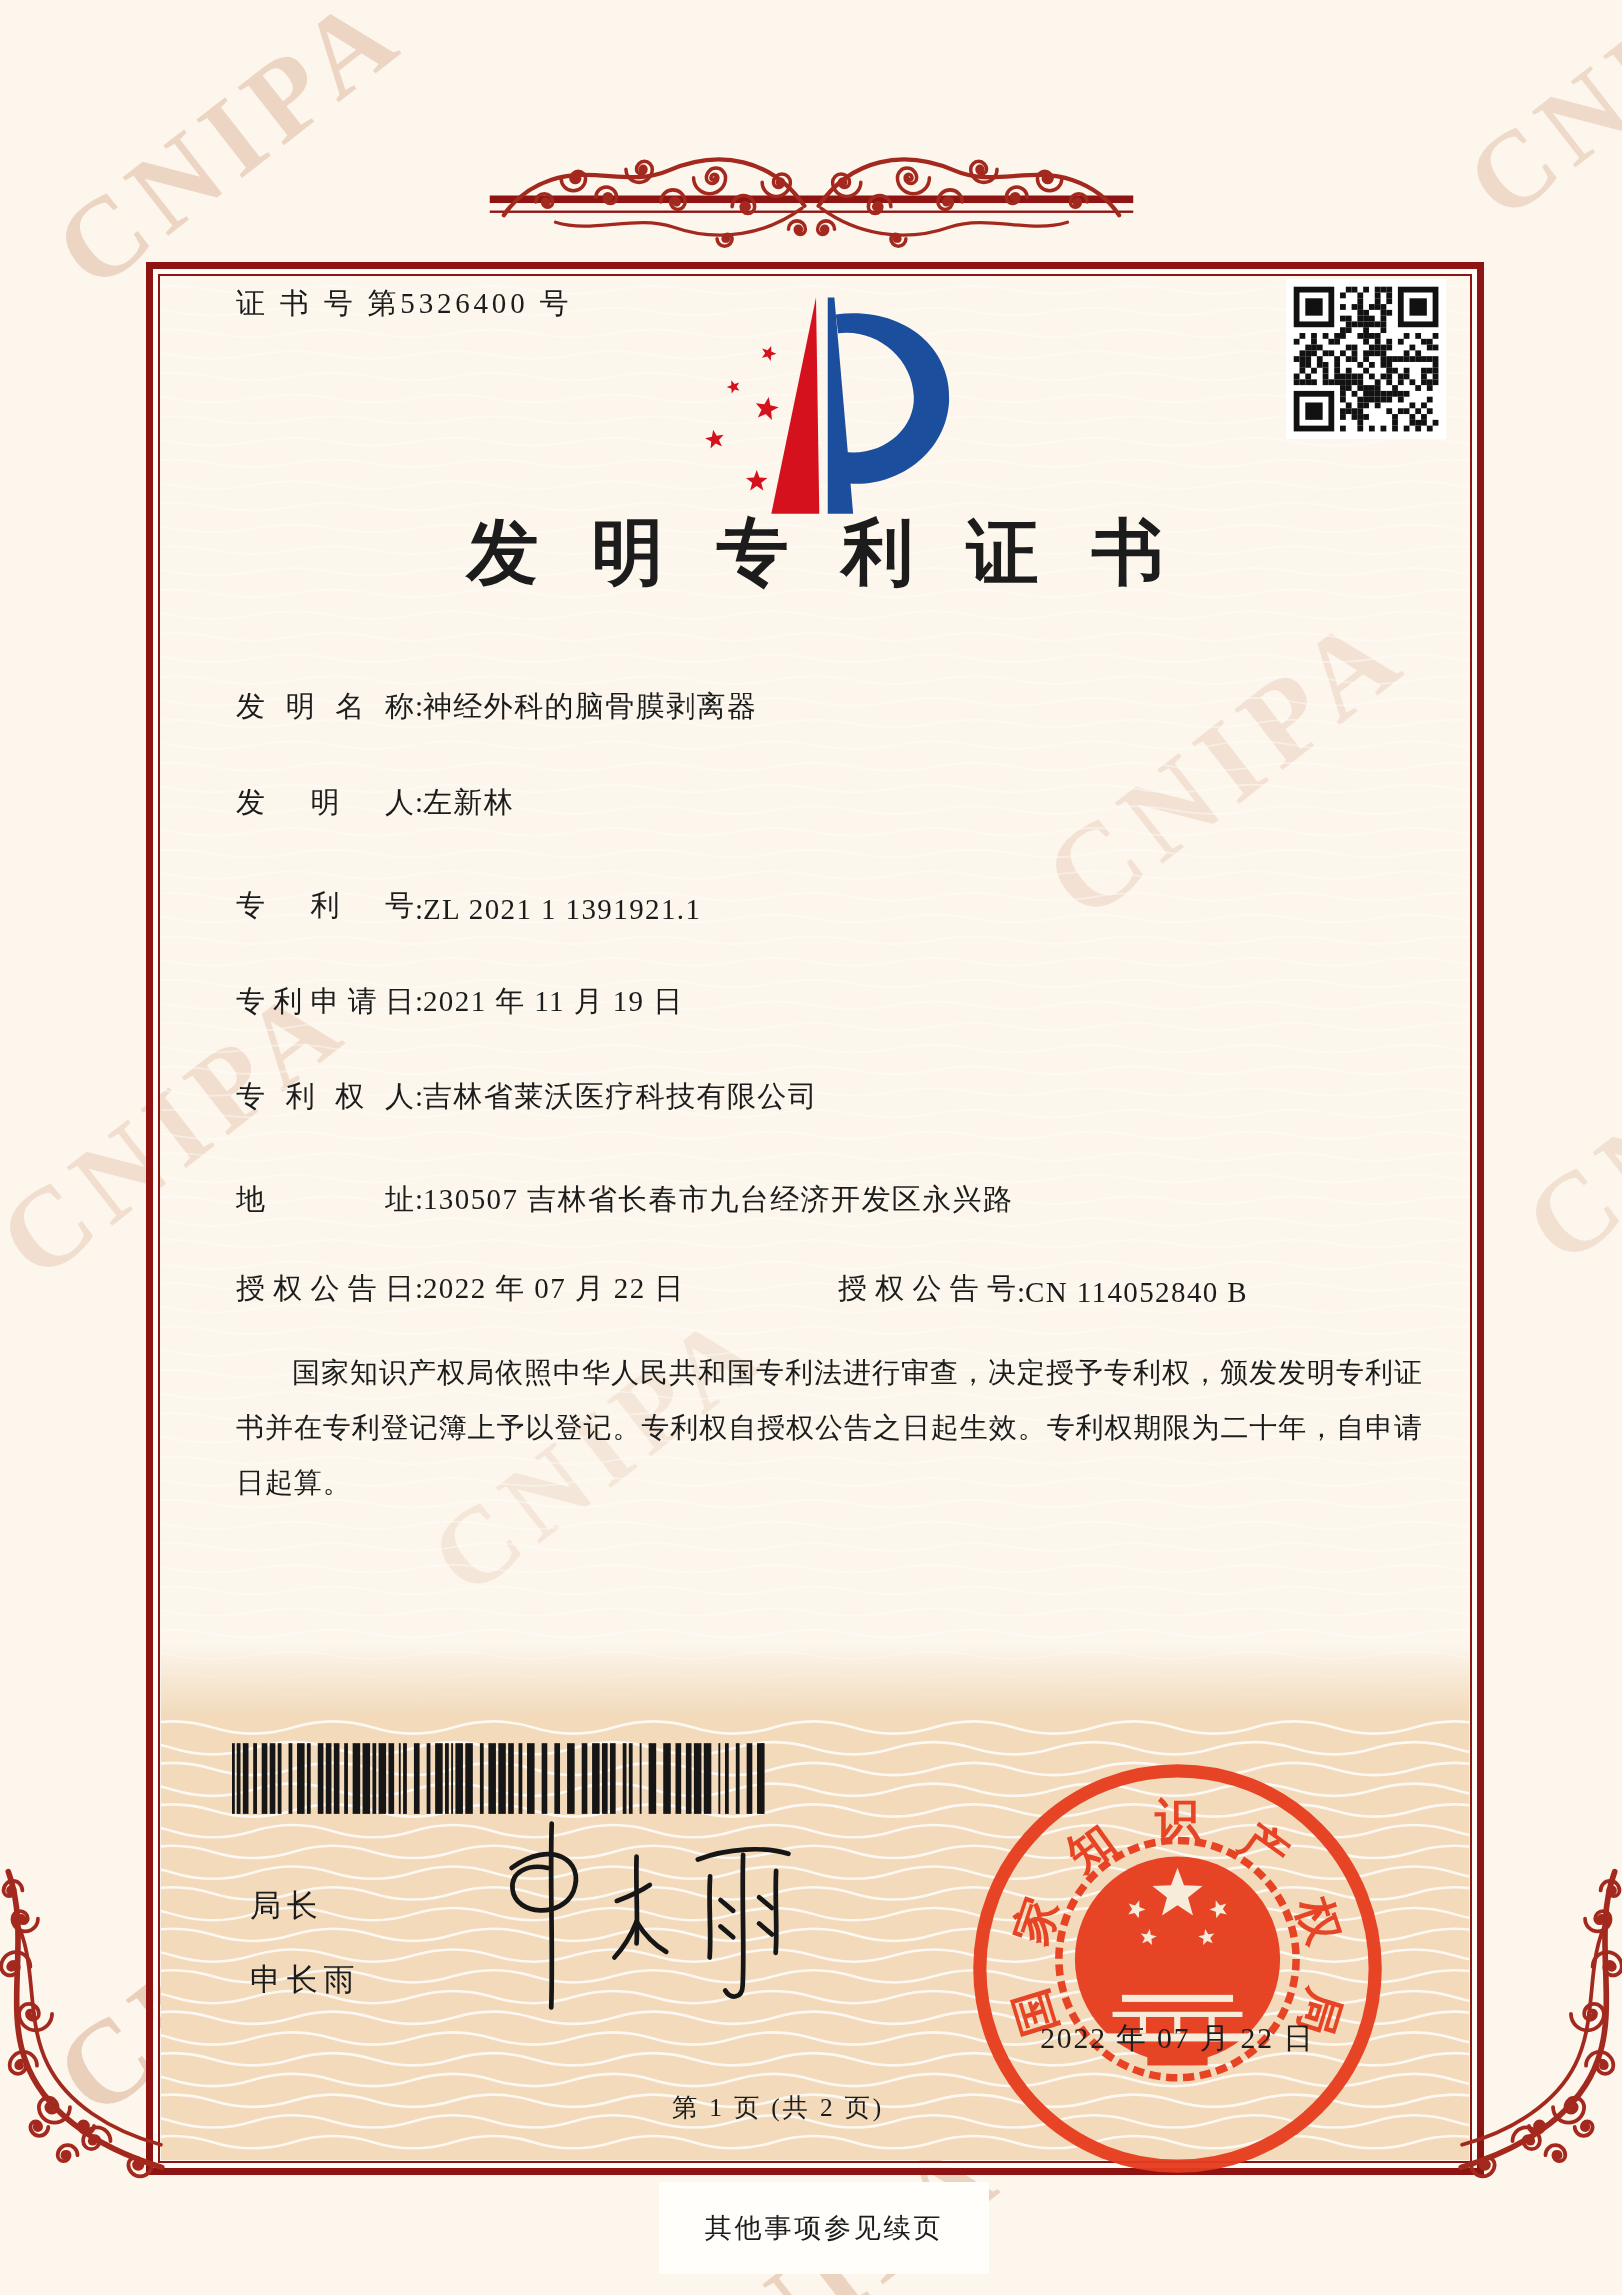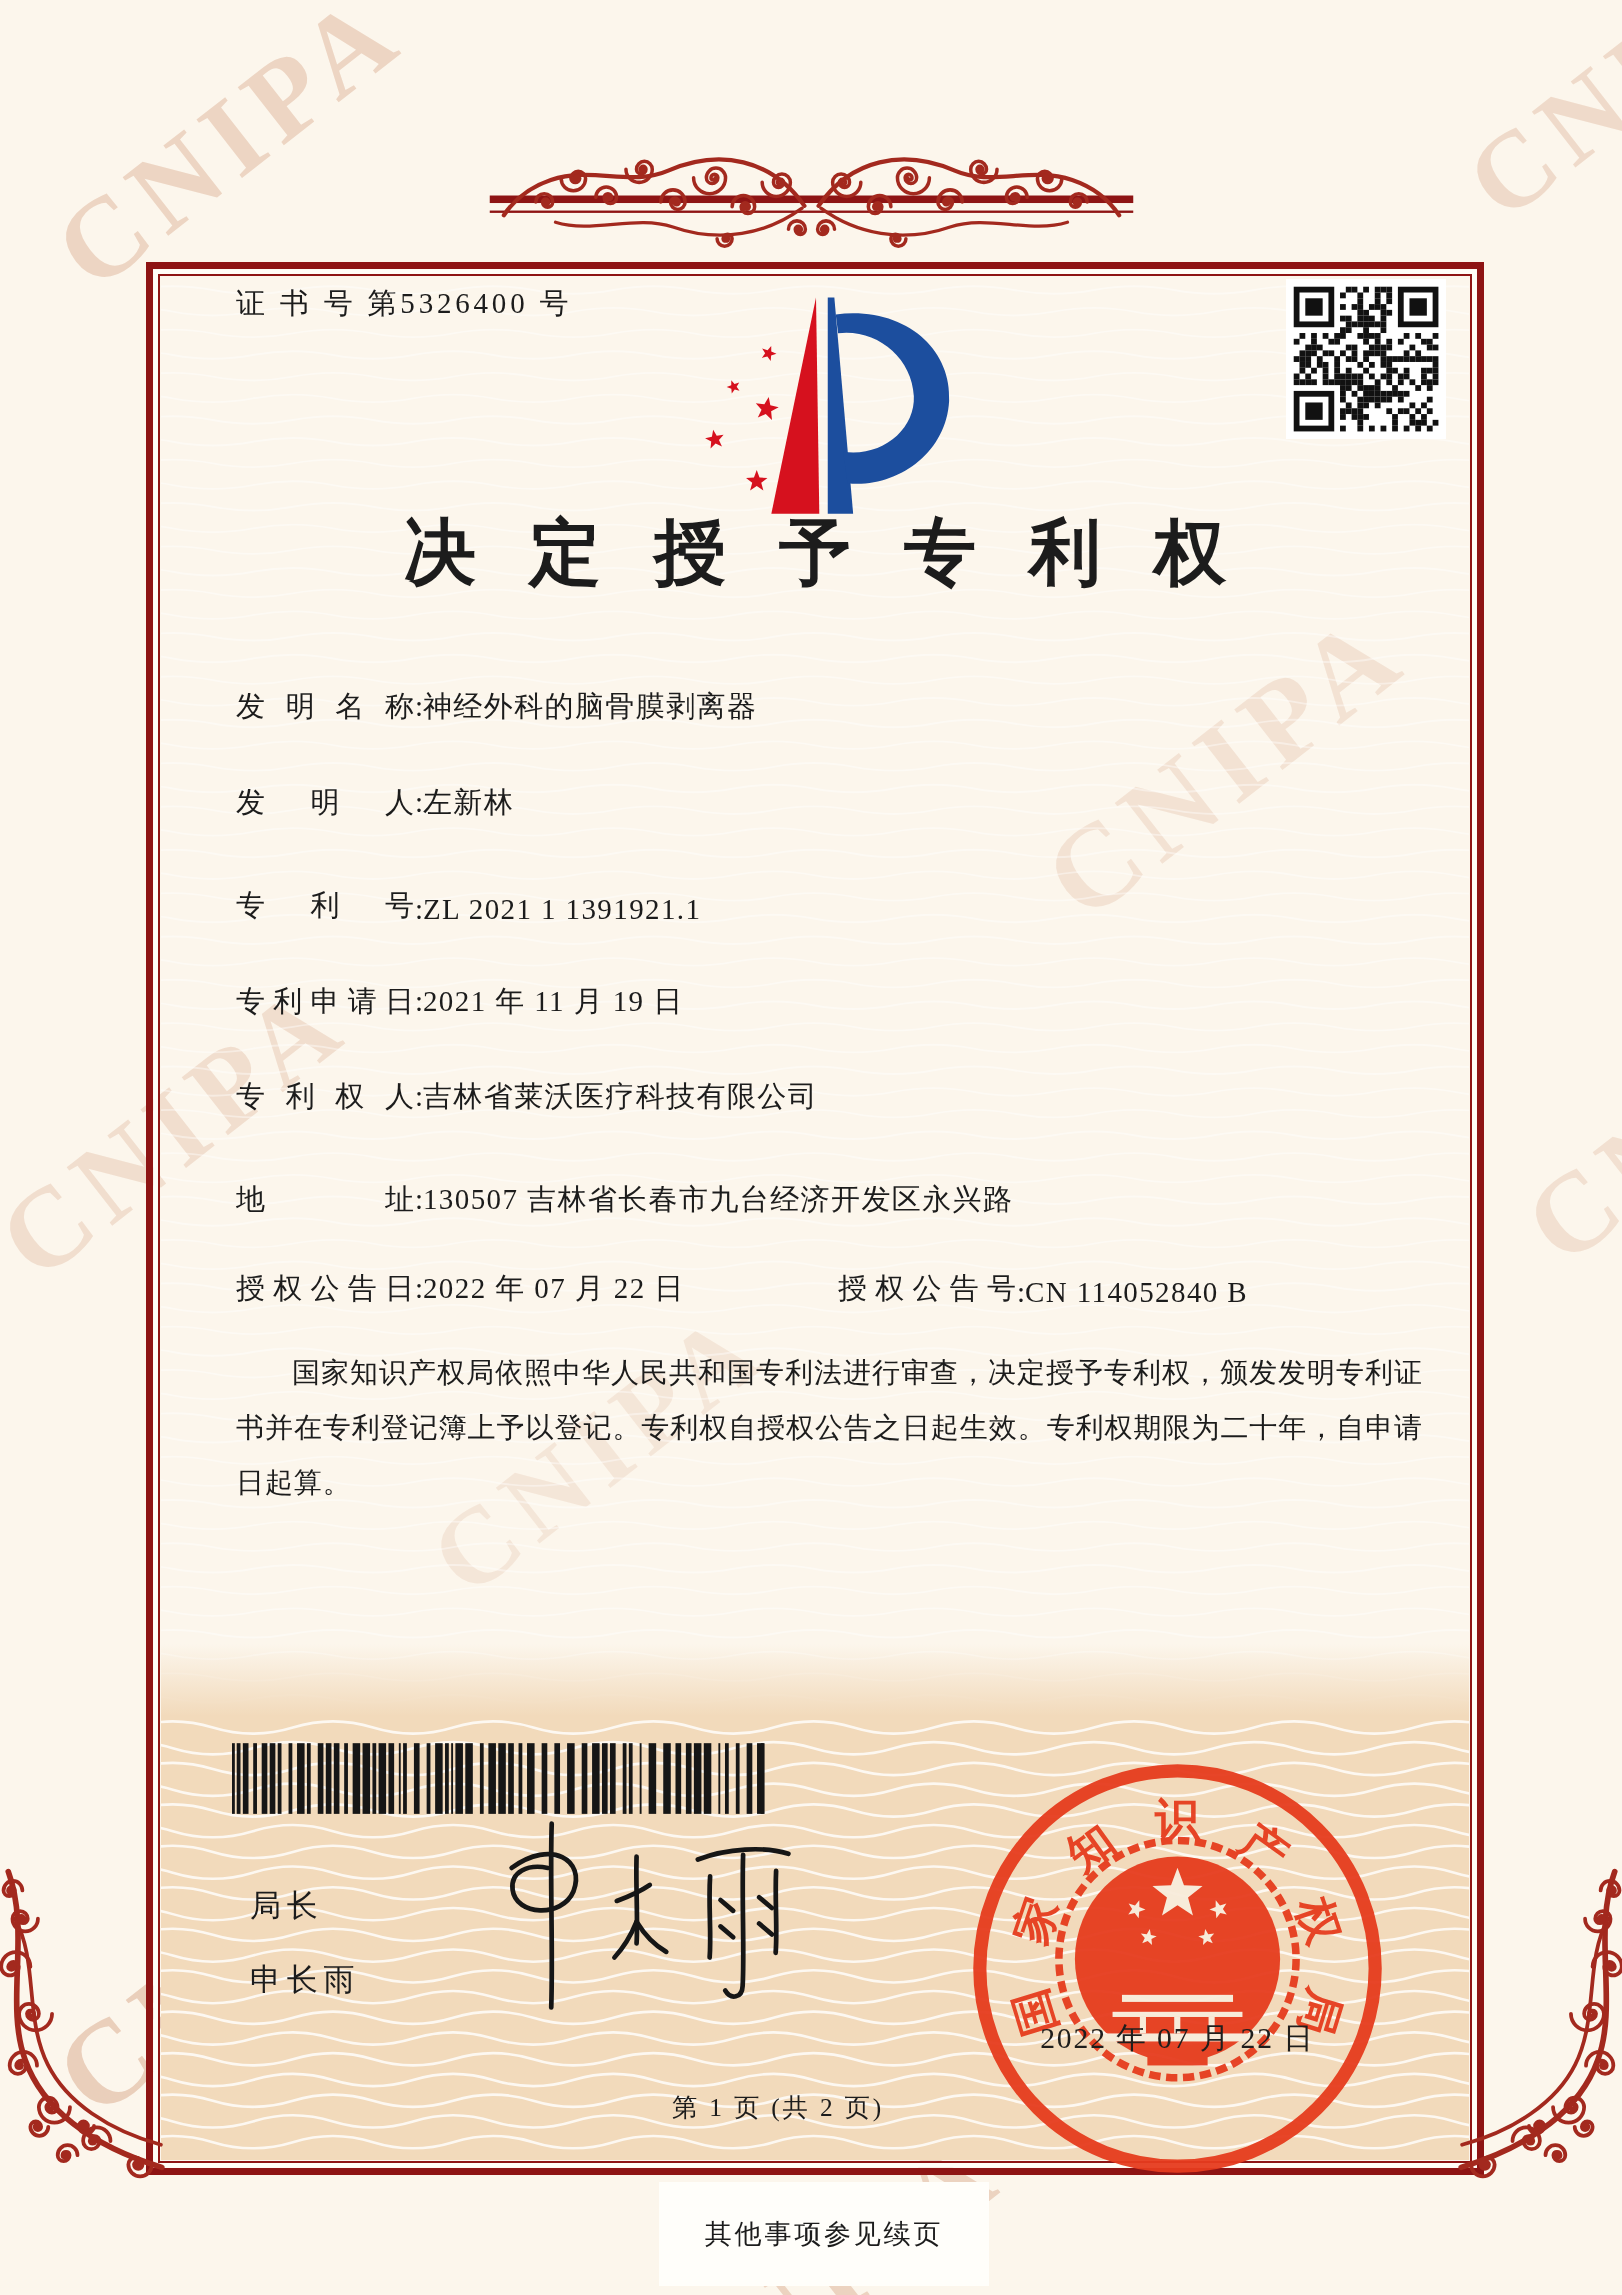--- a/index.html
+++ b/index.html
@@ -88,21 +88,21 @@
   #signature{position:absolute;left:415px;top:1815px;z-index:5;}
   
   #seal{position:absolute;left:961px;top:1752px;z-index:6;opacity:.95;}
   
   .page-no{
     position:absolute;left:161px;top:2091px;width:1234px;text-align:center;
     font-size:25.4px;letter-spacing:2.8px;z-index:5;
   }
   
   .note-box{
-    position:absolute;left:659px;top:2182px;width:330px;height:104px;
+    position:absolute;left:659px;top:2182px;width:330px;height:92px;
     background:#fffefa;z-index:4;
     display:flex;align-items:center;justify-content:center;
     font-size:27px;letter-spacing:2.8px;
   }
   
   #top-ornament{position:absolute;left:489px;top:126px;z-index:6;}
   .lace{position:absolute;z-index:7;}
   #lace-bl{left:-3.8px;top:1862px;}
   #lace-br{right:-3.8px;top:1862px;transform:scaleX(-1);}
 </style>
@@ -531,21 +531,21 @@
       <rect x="28.7" y="28.7" width="61.5" height="61.5" fill="#fff"></rect>
       <rect x="41" y="41" width="36.900000000000006" height="36.900000000000006" fill="#111"></rect>
       <rect x="237.8" y="16.4" width="86.10000000000001" height="86.10000000000001" fill="#111"></rect>
       <rect x="250.10000000000002" y="28.7" width="61.5" height="61.5" fill="#fff"></rect>
       <rect x="262.4" y="41" width="36.900000000000006" height="36.900000000000006" fill="#111"></rect>
       <rect x="16.4" y="237.8" width="86.10000000000001" height="86.10000000000001" fill="#111"></rect>
       <rect x="28.7" y="250.10000000000002" width="61.5" height="61.5" fill="#fff"></rect>
       <rect x="41" y="262.4" width="36.900000000000006" height="36.900000000000006" fill="#111"></rect>
     </svg>
 
-  <div class="title">决定授予专利权</div>
+  <div class="title">发明专利证书</div>
 
   <div class="row r0">
     <span class="lab spread">
         <span>发</span>
         <span>明</span>
         <span>名</span>
         <span>称</span>
       </span><span class="colon">:</span><span class="val">神经外科的脑骨膜剥离器</span>
   </div>
   <div class="row r1">

